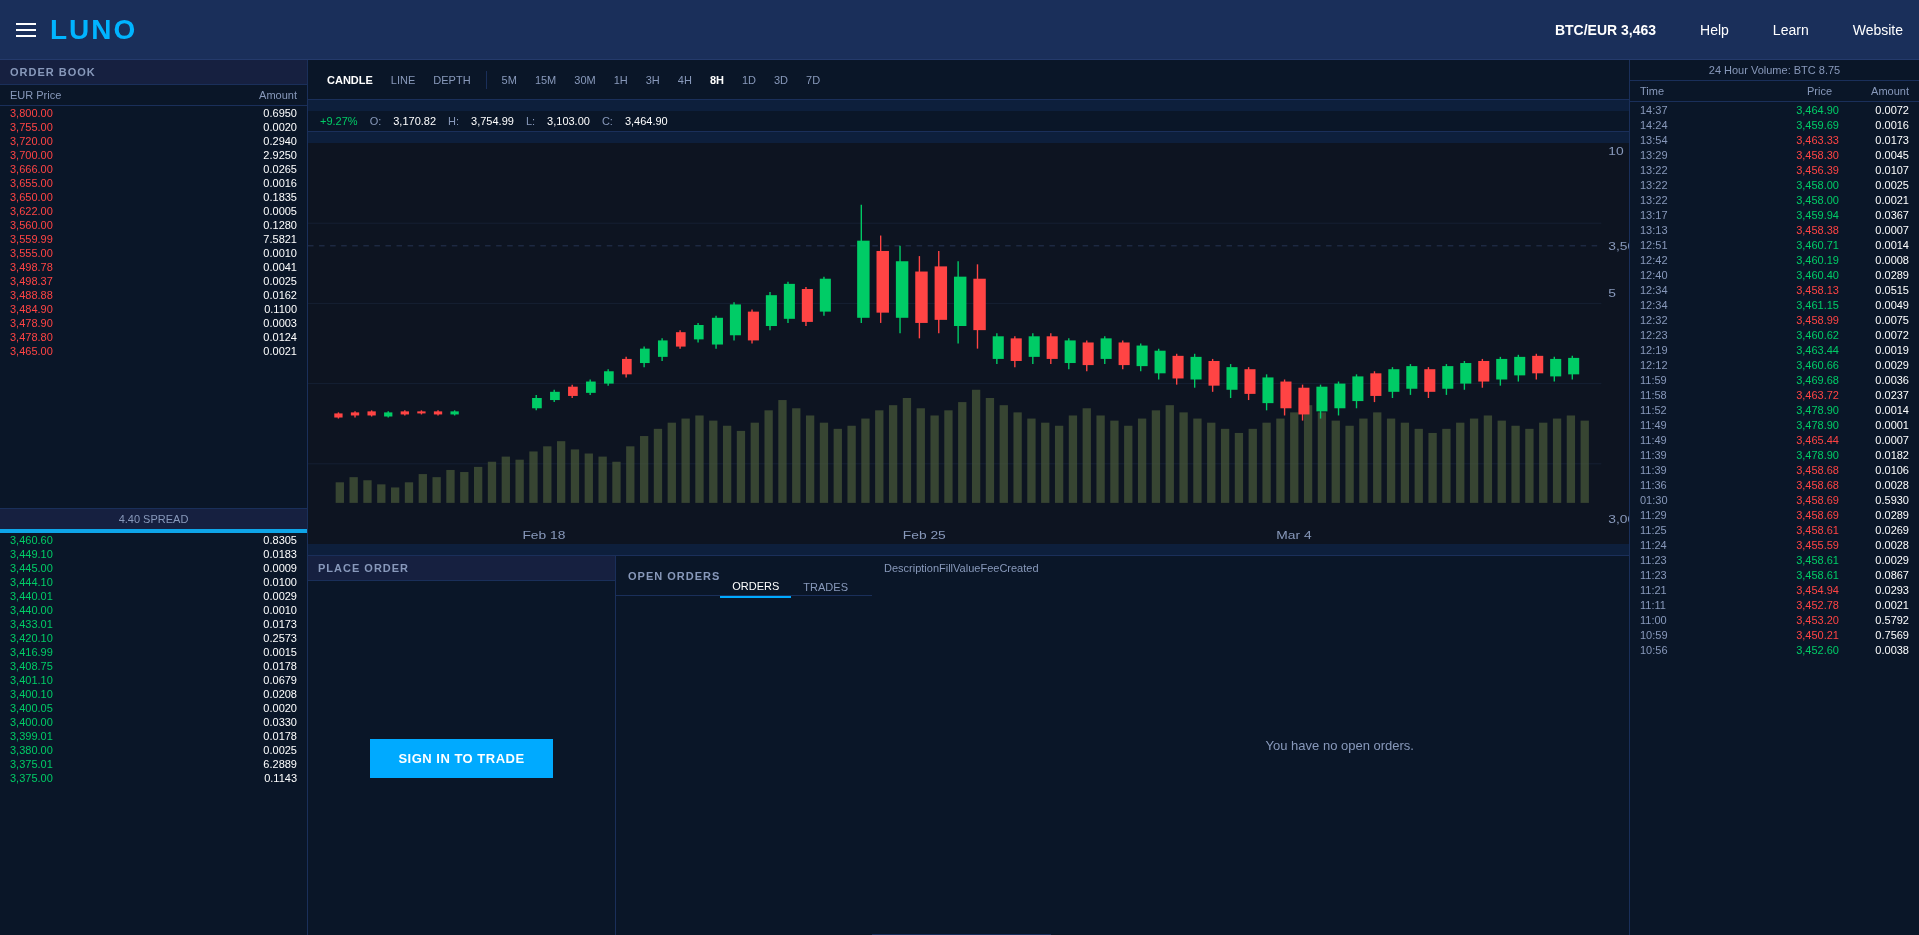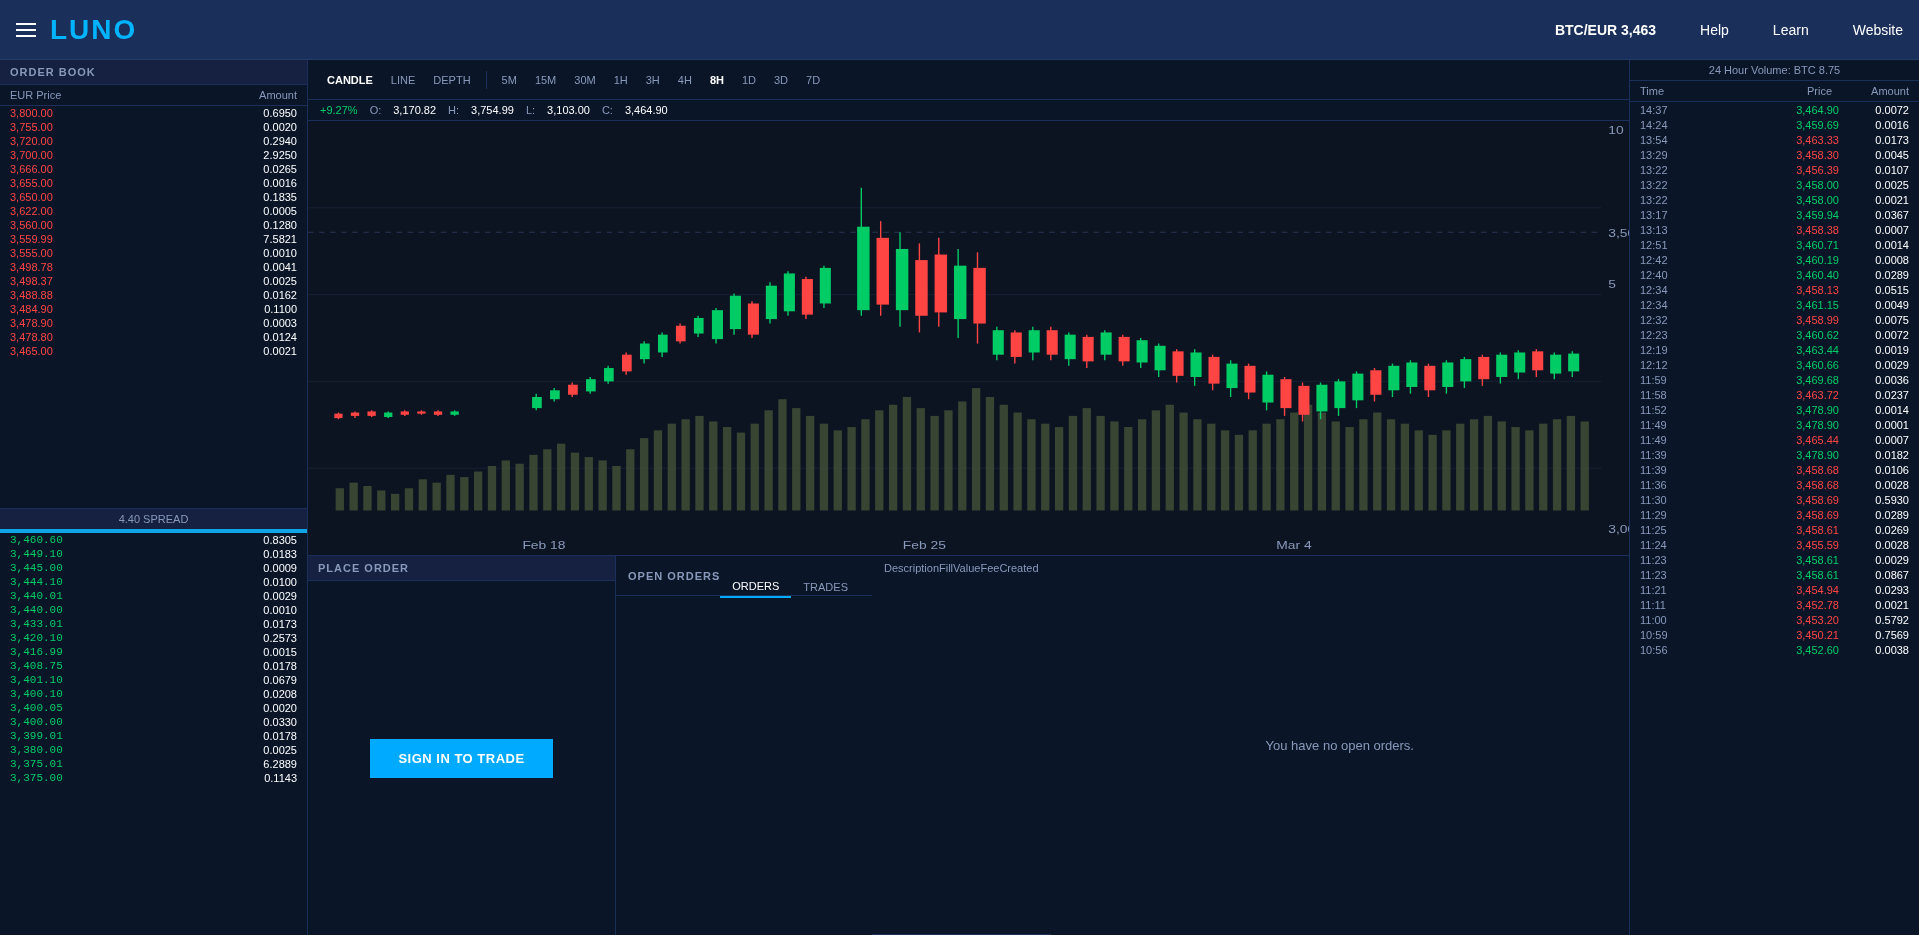--- a/index.html
+++ b/index.html
@@ -58,39 +58,40 @@
       flex-shrink: 0;
     }
     .order-book-list { overflow-y: auto; flex: 1; }
     .order-row {
       display: flex;
       justify-content: space-between;
       padding: 1px 10px;
       font-size: 11px;
     }
     .order-row.ask .price { color: #ff4444; }
-    .order-row.bid .price { color: #00cc66; font-family: Liberation Mono, monospace; }
+    .order-row.bid .price { color: #00cc66; }
     .order-row .amount { color: #fff; text-align: right; }
     .spread-bar {
       background: #162040;
       padding: 4px 10px;
       text-align: center;
       color: #8899bb;
       font-size: 11px;
       border-top: 1px solid #1a2f5a;
       border-bottom: 4px solid #0ea5e9;
       flex-shrink: 0;
     }
 
     
     .center-panel {
       flex: 1;
       display: flex;
       flex-direction: column;
       overflow: hidden;
+      gap: 11px;
     }
 
     
     .chart-toolbar {
       background: #0a1628;
       display: flex;
       align-items: center;
       gap: 4px;
       padding: 0 12px;
       height: 40px;
@@ -892,21 +893,21 @@
           <span class="t-time">11:39</span>
           <span class="t-price down">3,458.68</span>
           <span class="t-amount">0.0106</span>
         </div>
         <div class="trade-row">
           <span class="t-time">11:36</span>
           <span class="t-price down">3,458.68</span>
           <span class="t-amount">0.0028</span>
         </div>
         <div class="trade-row">
-          <span class="t-time">11:30</span>
+          <span class="t-time">01:30</span>
           <span class="t-price down">3,458.69</span>
           <span class="t-amount">0.5930</span>
         </div>
         <div class="trade-row">
           <span class="t-time">11:29</span>
           <span class="t-price down">3,458.69</span>
           <span class="t-amount">0.0289</span>
         </div>
         <div class="trade-row">
           <span class="t-time">11:25</span>

